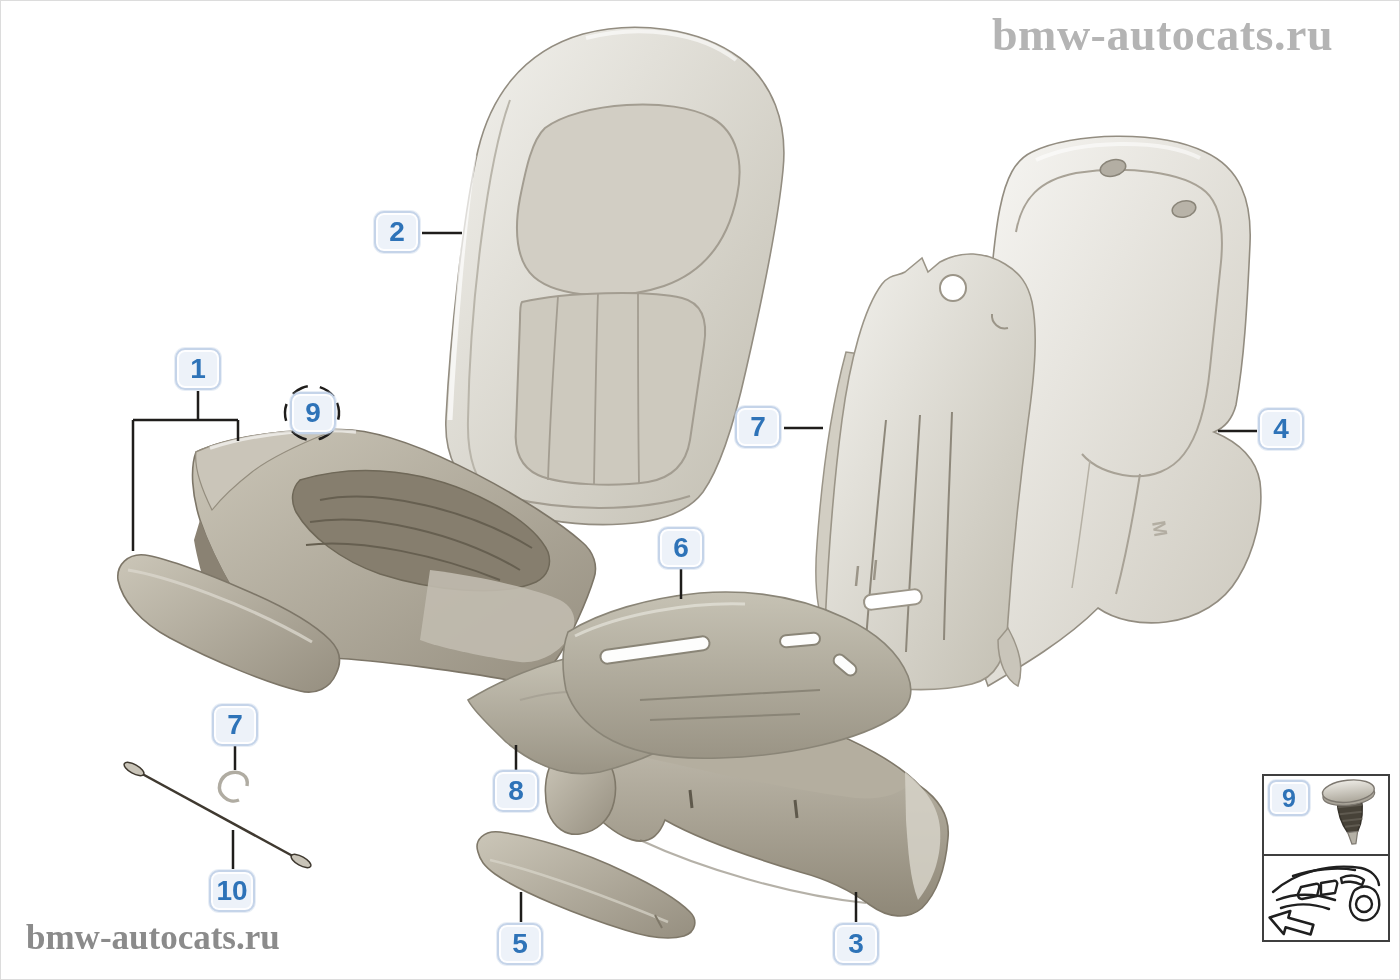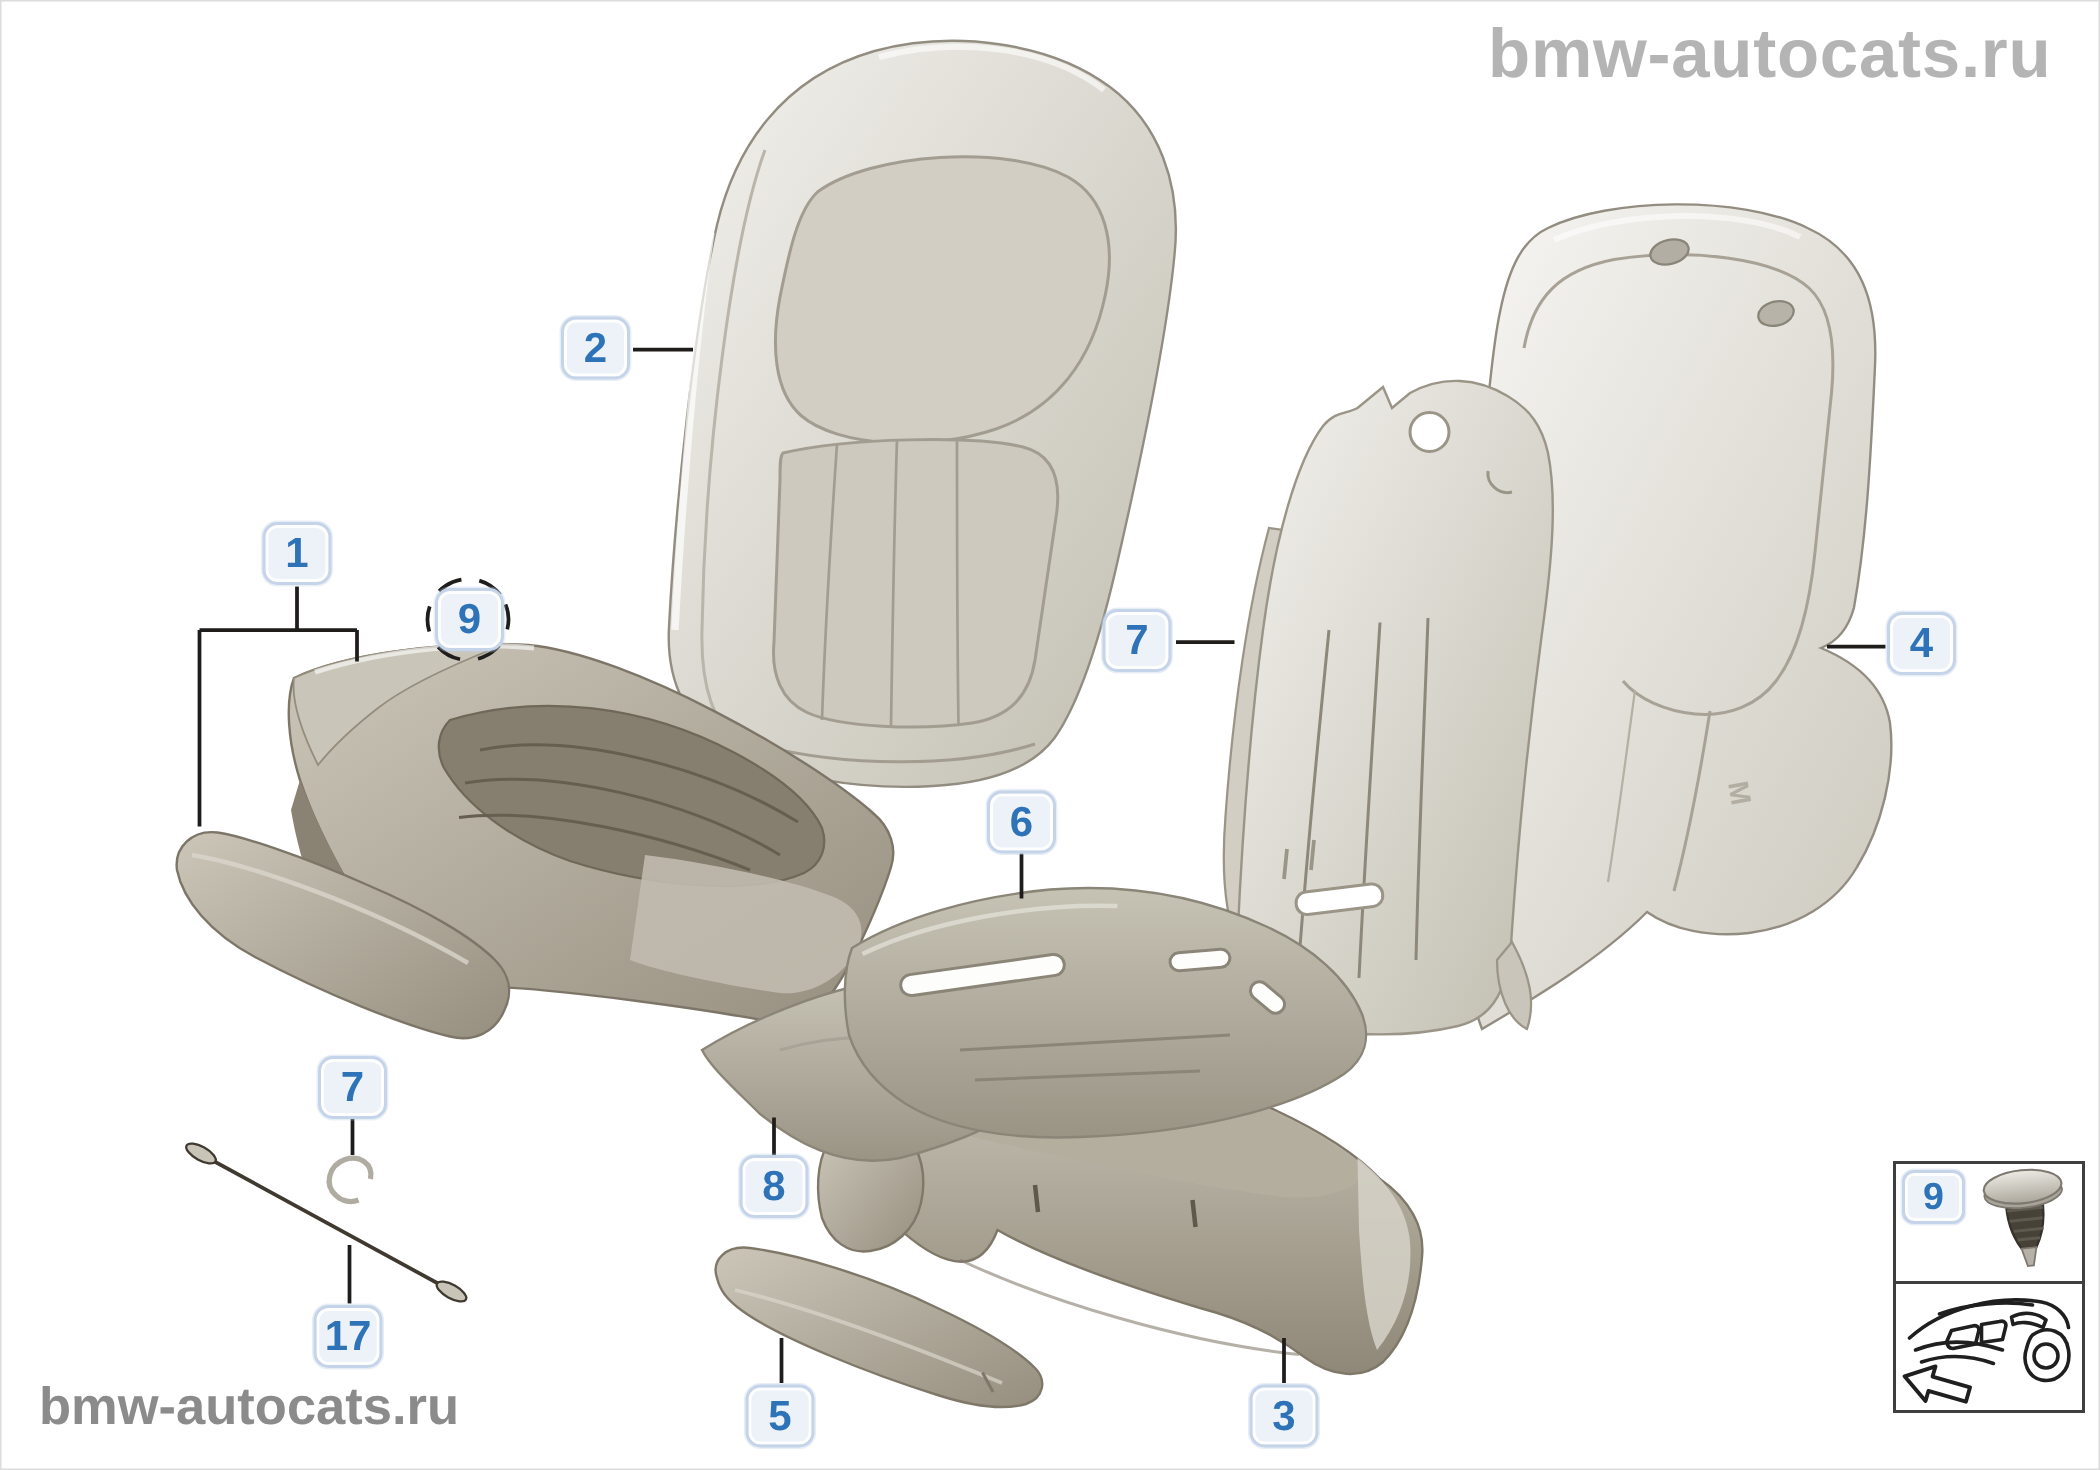--- a/index.html
+++ b/index.html
@@ -2,21 +2,21 @@
 <html><head>
 <meta charset="utf-8">
 <style>
   html,body{margin:0;padding:0;background:#fff;}
   .page{
     position:relative;width:1400px;height:980px;background:#fff;overflow:hidden;
     box-shadow:inset 0 0 0 1px #dcdcdc;
     font-family:"Liberation Sans",sans-serif;
   }
   .art{position:absolute;left:0;top:0;z-index:1;}
-  .wm{position:absolute;font-weight:bold;z-index:6;white-space:nowrap;}
+  .wm{position:absolute;font-weight:bold;z-index:6;white-space:nowrap;font-family:Liberation Serif, serif;}
   .wm.tr{left:992px;top:8px;font-size:46px;color:#b4b4b4;letter-spacing:.5px;}
   .wm.bl{left:26px;top:918px;font-size:35px;color:#8b8b8b;}
   .callout{
     position:absolute;box-sizing:border-box;width:46px;height:42px;z-index:5;
     background:#edf2f9;border:2px solid #c5d4e9;border-radius:10px;
     box-shadow:inset 0 0 0 2px rgba(255,255,255,.92),0 0 0 1px rgba(190,205,228,.35);
     display:flex;align-items:center;justify-content:center;
     font-weight:bold;font-size:28px;line-height:1;color:#2e73b8;cursor:pointer;
   }
   .legend{
@@ -244,21 +244,21 @@
   <div class="callout" style="left:658px;top:527px">
     <span>6</span>
   </div>
   <div class="callout" style="left:493px;top:770px">
     <span>8</span>
   </div>
   <div class="callout" style="left:212px;top:704px">
     <span>7</span>
   </div>
   <div class="callout" style="left:209px;top:870px">
-    <span>17</span>
+    <span>10</span>
   </div>
   <div class="callout" style="left:497px;top:923px">
     <span>5</span>
   </div>
   <div class="callout" style="left:833px;top:923px">
     <span>3</span>
   </div>
 
   <div class="legend">
     <div class="legend-top">

